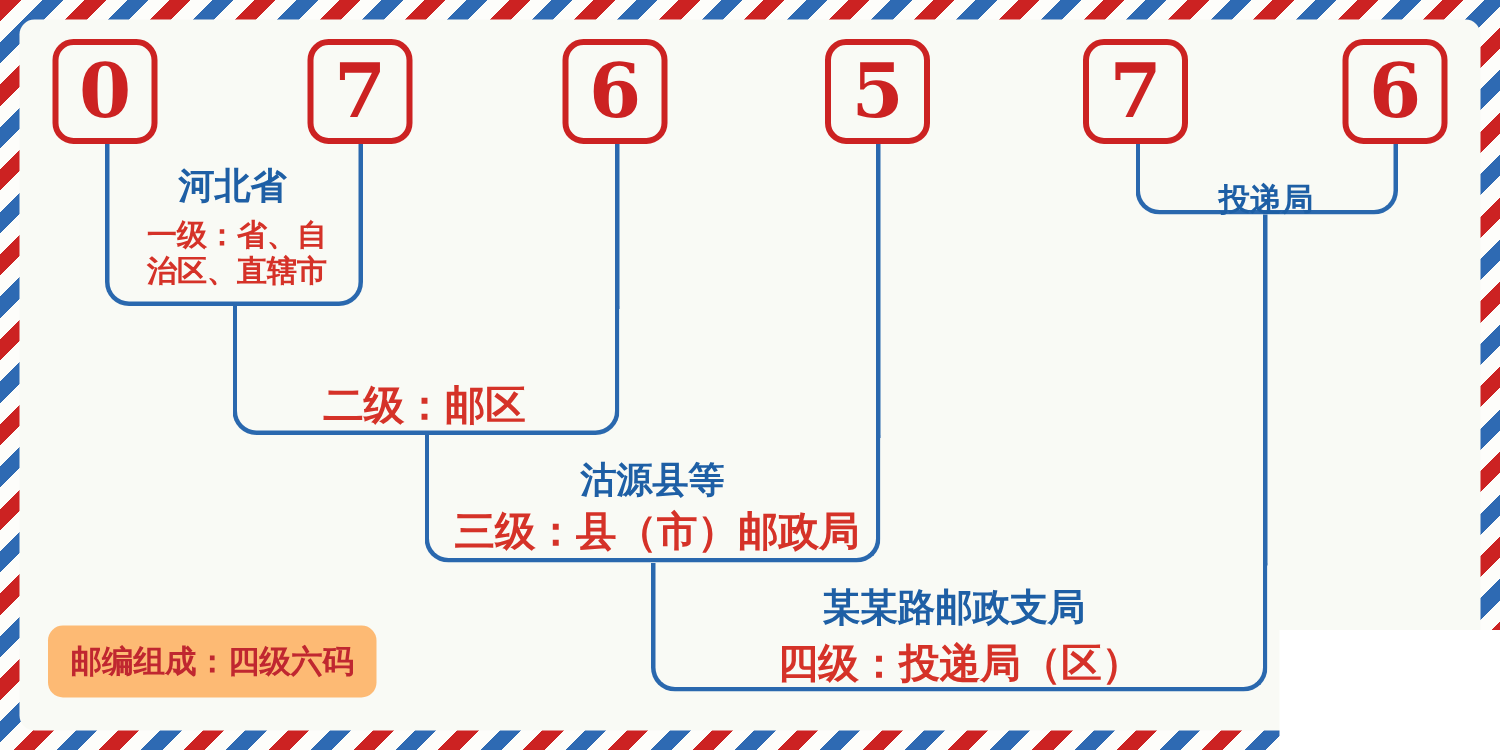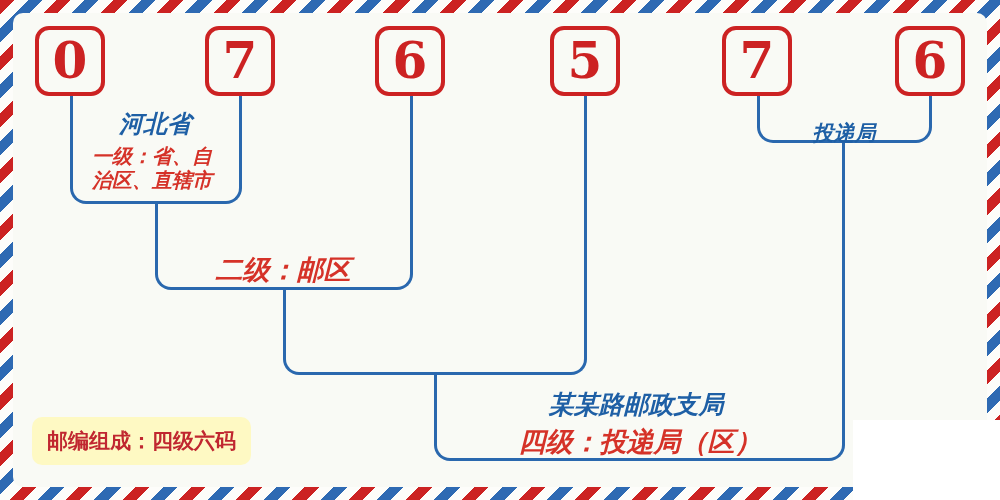--- a/index.html
+++ b/index.html
@@ -44,37 +44,37 @@
   .bk2{left:155px;top:204px;width:258px;height:86px;}
   .bk3{left:283px;top:290px;width:304px;height:85px;}
   .bk4{left:434px;top:375px;width:411px;height:86px;}
   .bk5{left:757px;top:96px;width:175px;height:47px;}
   .stub{position:absolute;width:3px;background:#2a68ae;z-index:2;}
   .st3{left:410px;top:96px;height:110px;}
   .st4{left:584px;top:96px;height:196px;}
   .st5{left:842px;top:143px;height:234px;}
   
   .lbl{position:absolute;z-index:4;transform:translateX(-50%);
-       text-align:left;white-space:nowrap;font-style:italic;}
+       text-align:center;white-space:nowrap;}
   .blue-head{color:#1e5fa5;font-family:"DejaVu Serif",serif;
        font-weight:bold;font-size:24px;}
   .red-desc{color:#d53228;font-weight:bold;font-size:27px;}
   .lv1-name{left:155px;top:108px;}
   .lv1-desc{left:158px;top:144px;font-size:20px;width:132px;
        white-space:normal;word-break:break-all;line-height:1.2;}
   .lv2-desc{left:283px;top:252px;}
   .lv3-name{left:435px;top:304px;}
   .lv3-desc{left:438px;top:336px;}
   .lv4-name{left:636px;top:388px;font-size:25px;}
   .lv4-desc{left:640px;top:424px;}
   .delivery{left:844px;top:119px;font-size:21px;}
   
   .badge{
     position:absolute;left:32px;top:417px;z-index:4;
-    background:#fef9c3;border-radius:10px;padding:10px 15px;
+    background:#fdba74;border-radius:10px;padding:10px 15px;
     color:#c02730;font-family:"DejaVu Serif",serif;
     font-weight:bold;font-size:21px;white-space:nowrap;
   }
 </style>
 </head>
 <body>
 
 <div id="canvas">
   <div class="frame"></div>
   <div class="inner"></div>
@@ -103,20 +103,22 @@
   <div class="bracket bk3"></div>
   <div class="bracket bk4"></div>
   <div class="bracket bk5"></div>
   <div class="stub st3"></div>
   <div class="stub st4"></div>
   <div class="stub st5"></div>
 
   <div class="lbl blue-head lv1-name">河北省</div>
   <div class="lbl red-desc lv1-desc">一级：省、自治区、直辖市</div>
   <div class="lbl red-desc lv2-desc">二级：邮区</div>
+  <div class="lbl blue-head lv3-name">沽源县等</div>
+  <div class="lbl red-desc lv3-desc">三级：县（市）邮政局</div>
   <div class="lbl blue-head lv4-name">某某路邮政支局</div>
   <div class="lbl red-desc lv4-desc">四级：投递局（区）</div>
   <div class="lbl blue-head delivery">投递局</div>
 
   <div class="badge">邮编组成：四级六码</div>
 
   <div class="white-patch"></div>
 </div>
 
 </body></html>

